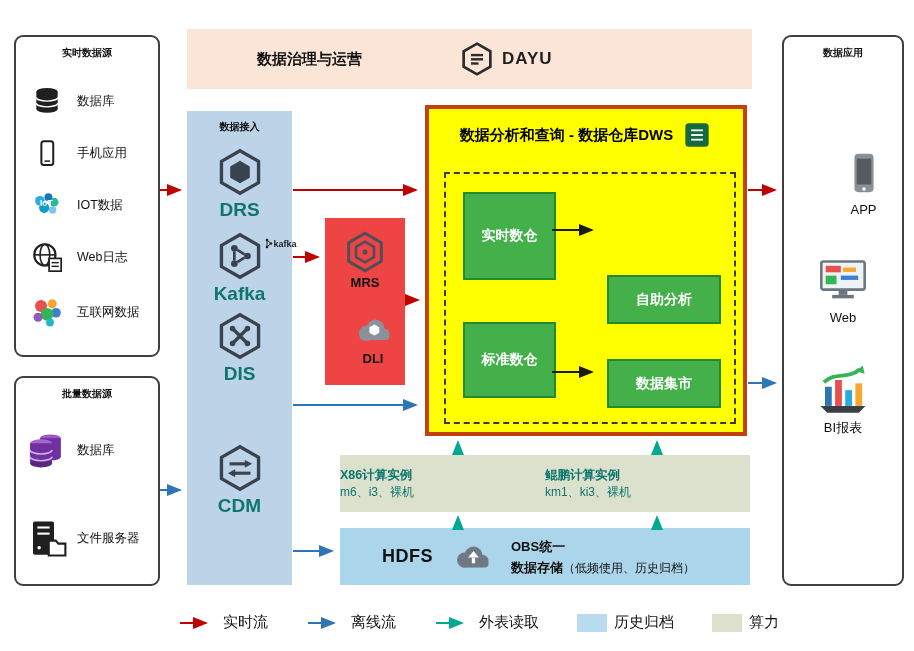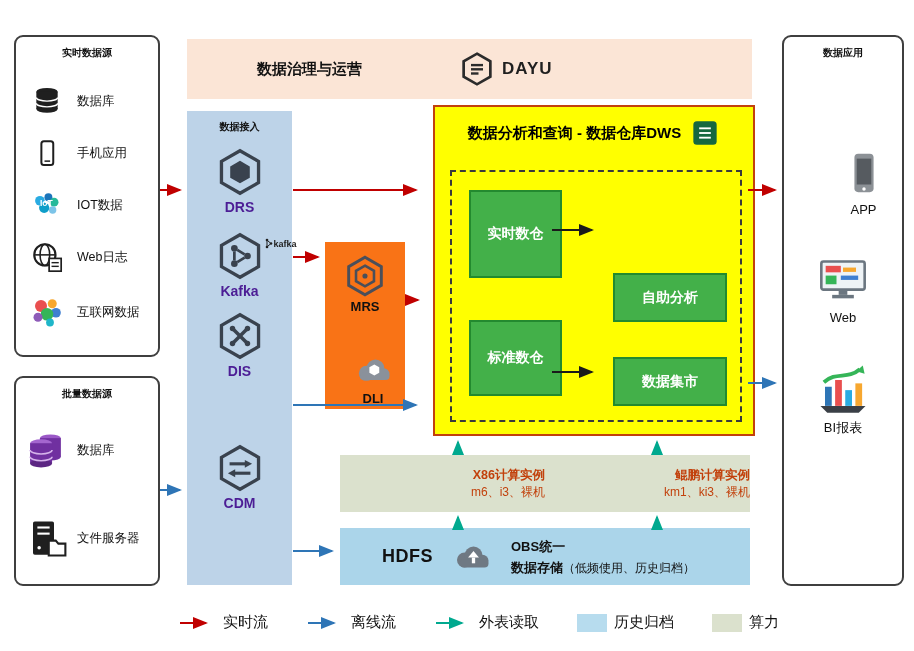--- a/index.html
+++ b/index.html
@@ -13,38 +13,38 @@
 
   
   .src-row { position: absolute; left: 8px; right: 4px; display: flex; align-items: center; gap: 7px; }
   .src-ico { width: 46px; display: flex; justify-content: center; flex: 0 0 46px; }
   .src-label { font-size: 12.5px; color: #111; line-height: 1.3; width: 64px; }
 
   
   .ingest { background: #bdd3e8; }
   .ing-item { position: absolute; left: 0; width: 100%; display: flex; flex-direction: column; align-items: center; }
   .ing-icon-wrap { position: relative; width: 100%; display: flex; justify-content: center; }
-  .ing-label { font-weight: bold; font-size: 14px; color: #4c1d95; margin-top: 2px; }
+  .ing-label { font-weight: bold; font-size: 19px; color: #0f766e; margin-top: 2px; }
   .kafka-badge { position: absolute; left: calc(50% + 25px); top: 7px; font-size: 9px; font-weight: bold; color: #1f1f1f; display: flex; align-items: center; gap: 1px; }
 
   
-  .grayb { background: #f97316; margin-top: 24px; }
+  .grayb { background: #ef4444; }
   .gray-item { position: absolute; left: 0; width: 100%; display: flex; flex-direction: column; align-items: center; }
   .gray-label { font-weight: bold; font-size: 13px; color: #111; margin-top: 1px; }
 
   
-  .dws { background: #ffff00; border: 2px solid #c2410c; margin-left: 8px; }
+  .dws { background: #ffff00; border: 4px solid #c2410c; }
   .dws-title-row { position: absolute; top: 12px; left: 0; width: 100%; display: flex; justify-content: center; align-items: center; gap: 9px; }
   .dws-title { font-weight: bold; font-size: 15px; color: #000; }
   .dashed-area { position: absolute; border: 2px dashed #3a3a3a; background: transparent; }
   .green-box { position: absolute; background: #43b049; border: 2px solid #238a2f; color: #fff; font-weight: bold; font-size: 14px; display: flex; align-items: center; justify-content: center; text-align: center; }
 
   
   .compute { background: #dbe1cd; display: flex; align-items: center; }
-  .comp-group { flex: 1; text-align: right; line-height: 1.35; color: #c2410c; }
+  .comp-group { flex: 1; text-align: left; line-height: 1.35; color: #0f766e; }
   .comp-title { font-weight: bold; font-size: 12.5px; display: block; }
   .comp-sub { font-size: 12px; display: block; }
   .hdfs { background: #abd5ea; display: flex; align-items: center; gap: 16px; padding-left: 42px; }
   .hdfs-word { font-weight: bold; font-size: 18px; color: #111; letter-spacing: .5px; }
   .obs-col { line-height: 1.3; color: #111; }
   .obs-b { font-weight: bold; font-size: 13px; }
   .obs-n { font-size: 12px; font-weight: normal; }
 
   
   .app-item { position: absolute; left: 0; width: 100%; display: flex; flex-direction: column; align-items: center; }
@@ -65,21 +65,21 @@
   .sw-comp { background: #dbe1cd; }
 
   svg { display: block; }
   .overlay { pointer-events: none; z-index: 50; }
 </style>
 </head>
 <body>
 
 <div class="canvas">
 
-  <div class="abs banner" style="left:187px; top:39px; width:565px; height:60px;">
+  <div class="abs banner" style="left:187px; top:29px; width:565px; height:60px;">
     <span class="banner-title">数据治理与运营</span>
     <div class="banner-logo">
       <svg width="36" height="36" viewBox="0 0 24 24">
         <path d="M12 1.8 L20.9 6.9 V17.1 L12 22.2 L3.1 17.1 V6.9 Z" fill="none" stroke="#2b2b2b" stroke-width="1.8"></path>
         <line x1="8" y1="9.4" x2="16" y2="9.4" stroke="#2b2b2b" stroke-width="1.6"></line>
         <line x1="8" y1="12.2" x2="16" y2="12.2" stroke="#2b2b2b" stroke-width="1.6"></line>
         <line x1="8" y1="15" x2="13" y2="15" stroke="#2b2b2b" stroke-width="1.6"></line>
       </svg>
       <span class="dayu-text">DAYU</span>
     </div>
@@ -261,21 +261,21 @@
 
   <div class="abs grayb" style="left:325px; top:218px; width:80px; height:167px;">
     <div class="gray-item" style="top:12px;">
       <svg width="44" height="44" viewBox="0 0 24 24">
         <path d="M12 1.8 L20.9 6.9 V17.1 L12 22.2 L3.1 17.1 V6.9 Z" fill="none" stroke="#4a4f5a" stroke-width="1.6"></path>
         <path d="M12 6.4 L16.9 9.2 V14.8 L12 17.6 L7.1 14.8 V9.2 Z" fill="none" stroke="#4a4f5a" stroke-width="1.4"></path>
         <circle cx="12" cy="12" r="1.4" fill="#4a4f5a"></circle>
       </svg>
       <span class="gray-label">MRS</span>
     </div>
-    <div class="gray-item" style="top:108px;padding-left:16px;">
+    <div class="gray-item" style="top:92px;padding-left:16px;">
       <svg width="46" height="40" viewBox="0 0 28 24">
         <circle cx="10" cy="14" r="4.6" fill="#8a919b"></circle>
         <circle cx="15.5" cy="11" r="5.4" fill="#8a919b"></circle>
         <circle cx="20.5" cy="14.5" r="3.6" fill="#8a919b"></circle>
         <rect x="6" y="13.5" width="18" height="4.6" rx="2.3" fill="#8a919b"></rect>
         <path d="M14.8 8.6 l3 1.7 v3.4 l-3 1.7 -3-1.7 v-3.4 z" fill="#fff"></path>
       </svg>
       <span class="gray-label">DLI</span>
     </div>
   </div>

